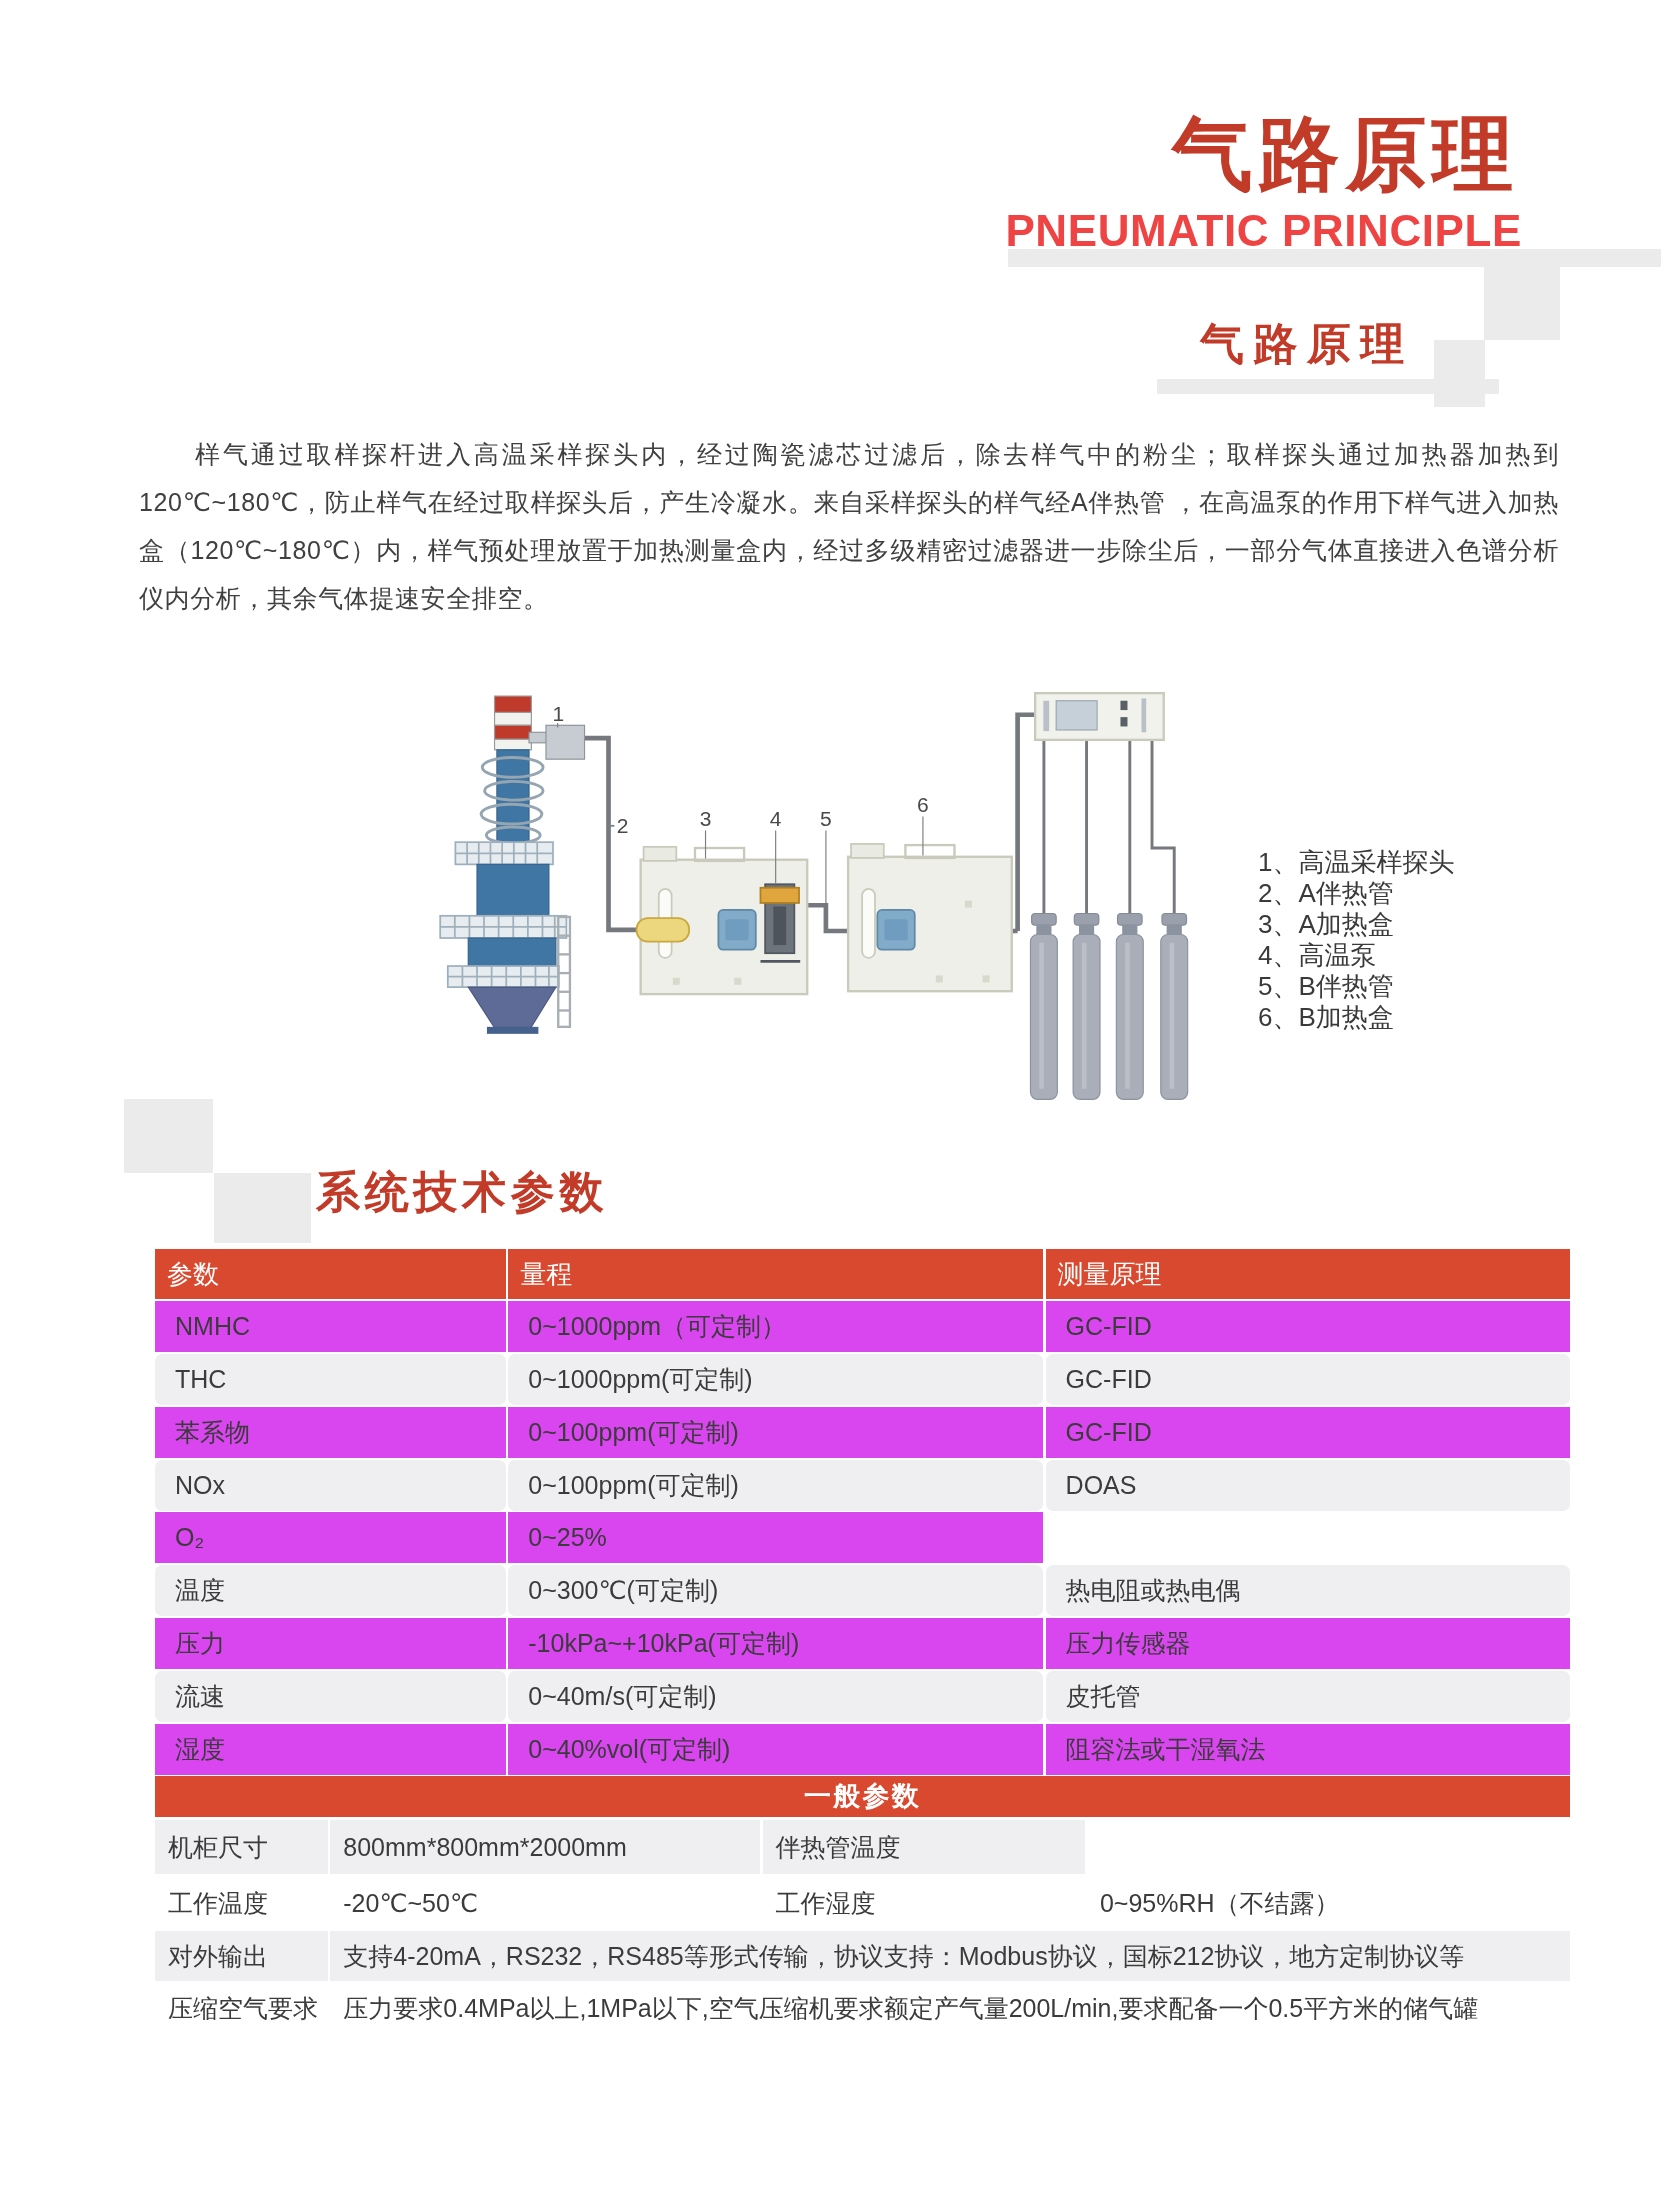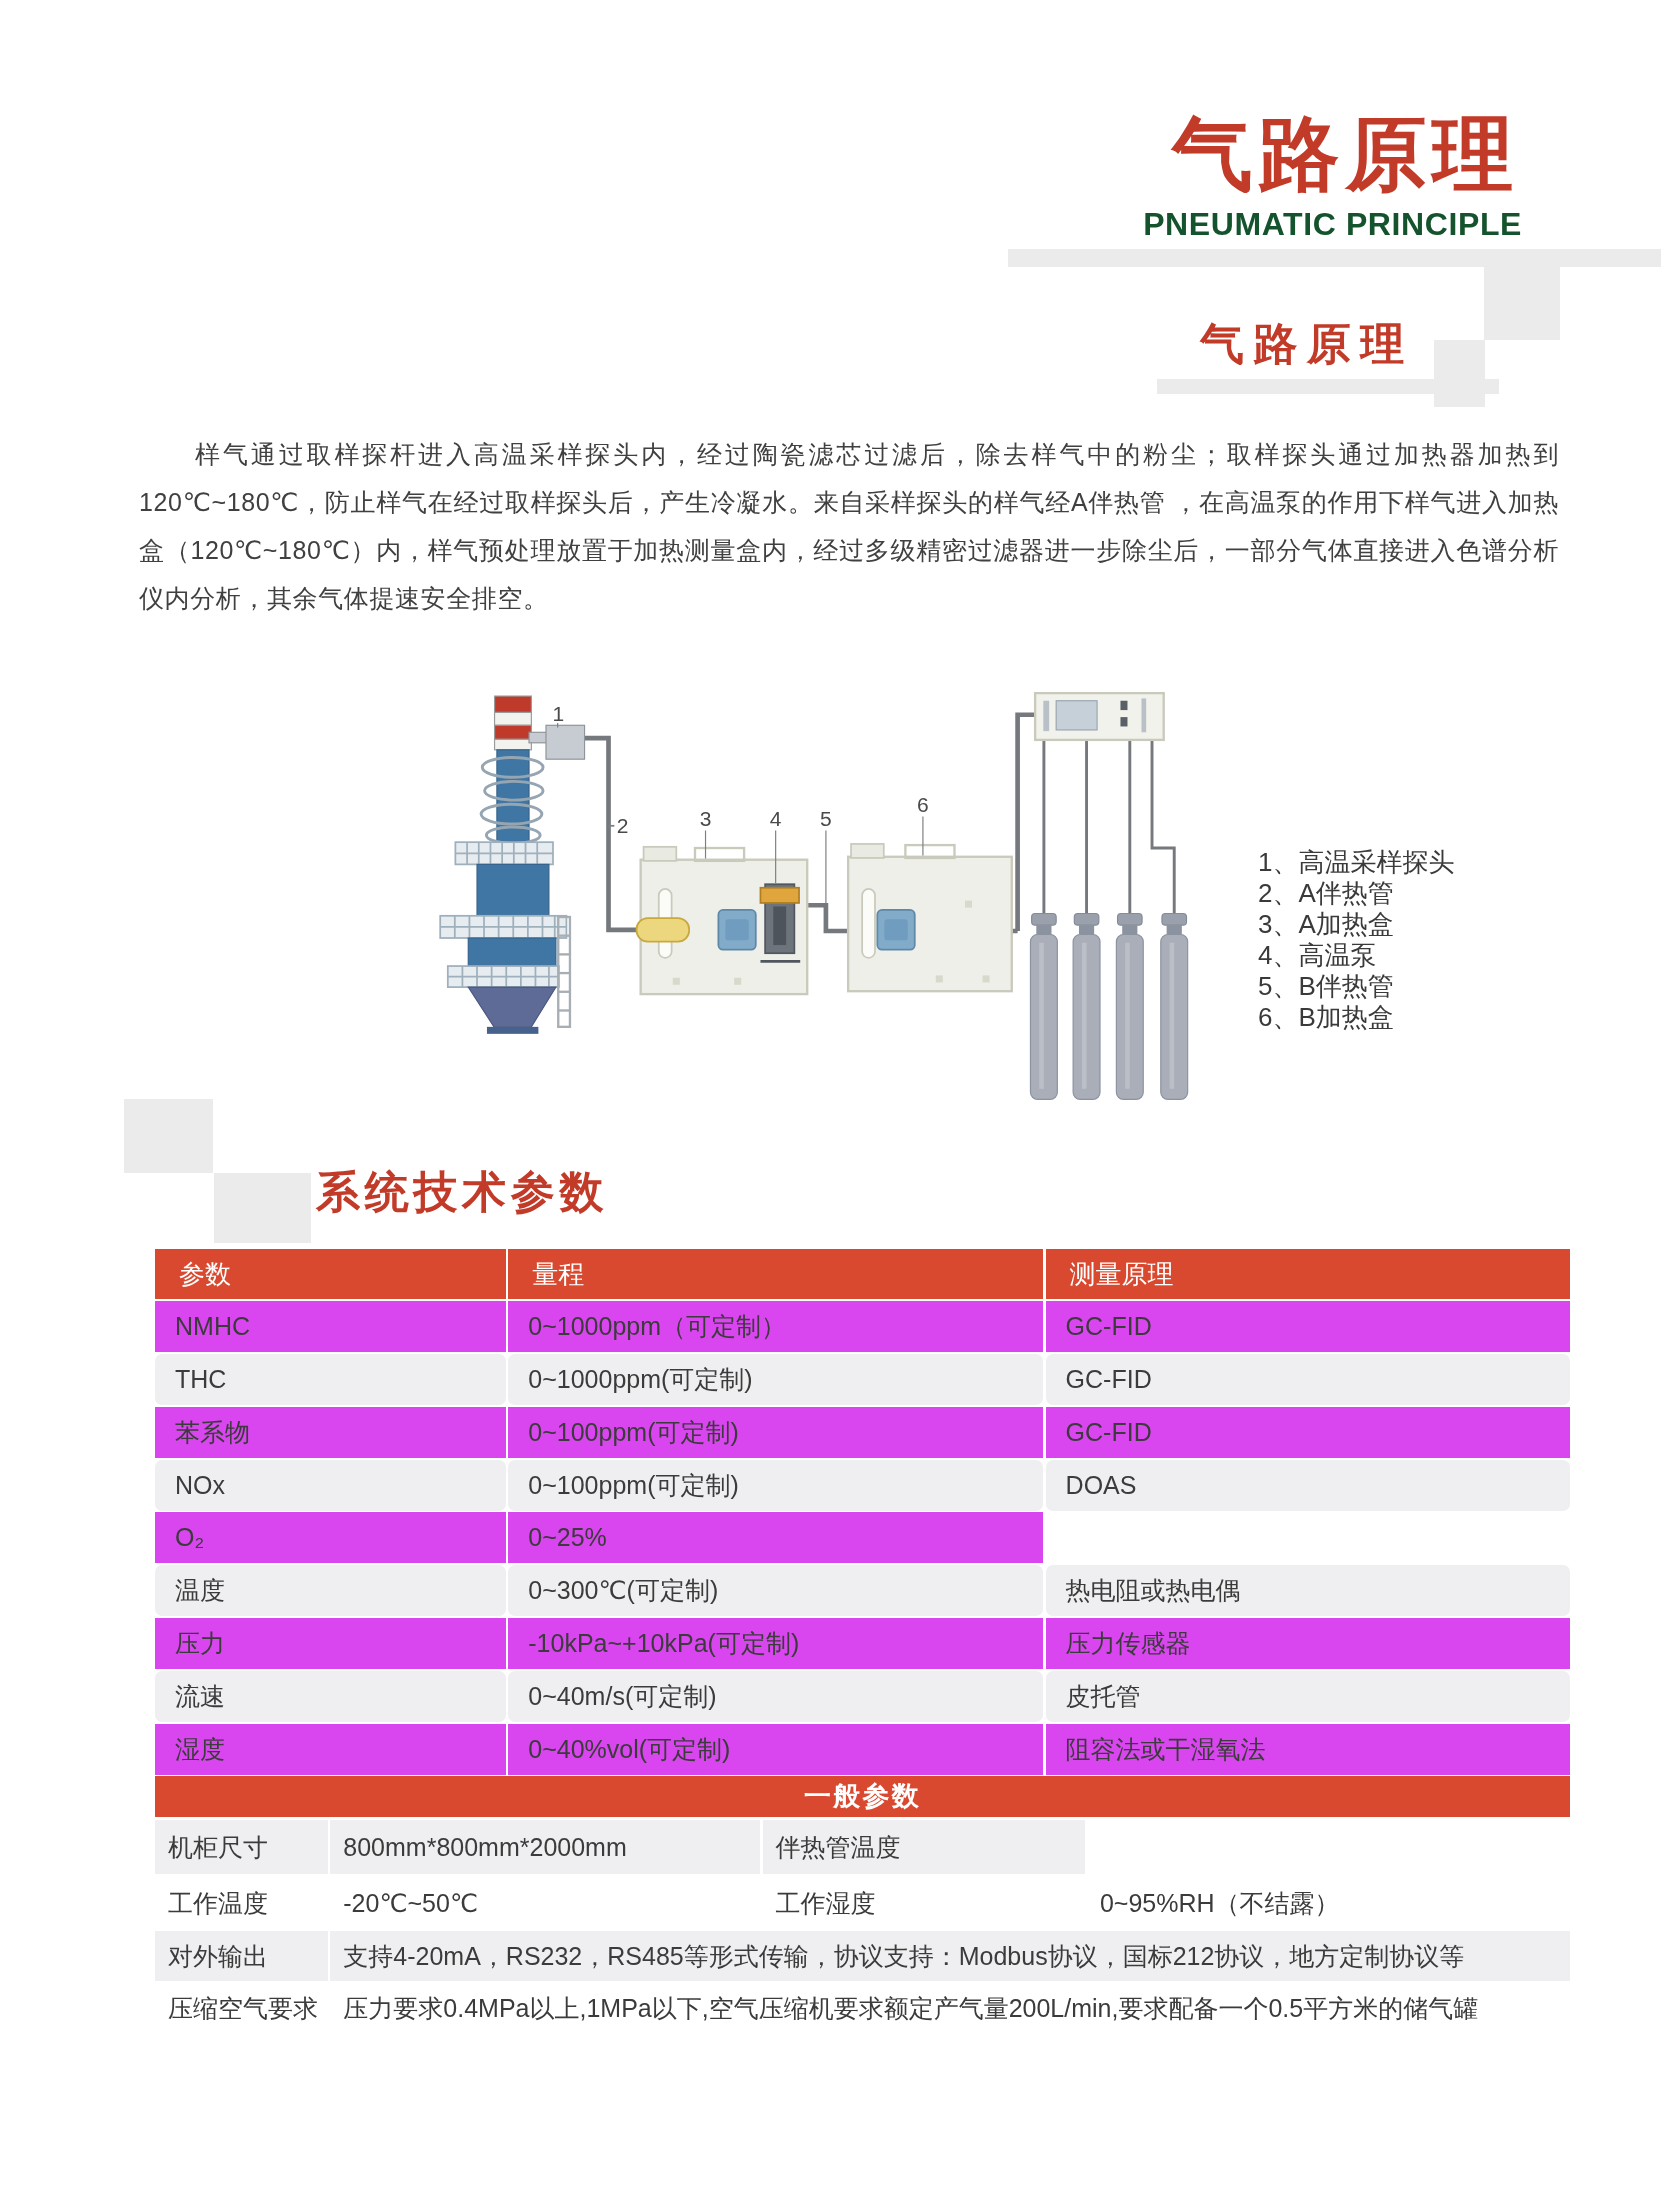--- a/index.html
+++ b/index.html
@@ -11,21 +11,21 @@
 
   
   .deco { position:absolute; background:#ebebec; }
   .main-title {
     position:absolute; top:110px; right:143px; margin:0;
     font-size:81px; font-weight:700; letter-spacing:5.8px; color:#c23a28;
     line-height:1.1; white-space:nowrap;
   }
   .subtitle {
     position:absolute; top:206px; right:140px;
-    font-size:32px; font-weight:700; letter-spacing:0.6px; color:#14532d;
+    font-size:44px; font-weight:700; letter-spacing:0.6px; color:#ef4444;
     white-space:nowrap;
   }
   .section-title-sm {
     position:absolute; left:1200px; top:315px;
     font-size:44px; font-weight:700; letter-spacing:9.4px; color:#c23a28;
     white-space:nowrap;
   }
 
   
   .intro {
@@ -50,21 +50,21 @@
   }
 
   
   .tables { position:absolute; left:155px; top:1249px; width:1415px; }
   .thead {
     display:grid; grid-template-columns:351px 535px 1fr; gap:2.3px;
     margin-bottom:2.3px;
   }
   .thead .cell {
     background:#d8492f; color:#ffffff; font-size:26px; height:50px;
-    line-height:50px; padding-left:24px;
+    line-height:50px; padding-left:12px;
   }
   .trow { display:grid; grid-template-columns:351px 535px 1fr; gap:2.3px; margin-bottom:1.8px; }
   .trow .cell { background:#d946ef; font-size:25px; height:51px; line-height:51px; padding-left:20px; white-space:nowrap; }
   .trow.alt .cell { background:#efeff1;border-radius:7px; }
 
   .band {
     margin-top:0.6px; background:#d8492f; color:#ffffff; height:41px;
     line-height:41px; text-align:center; font-size:27px; font-weight:700;
     letter-spacing:2.3px; margin-bottom:2.3px;
   }

